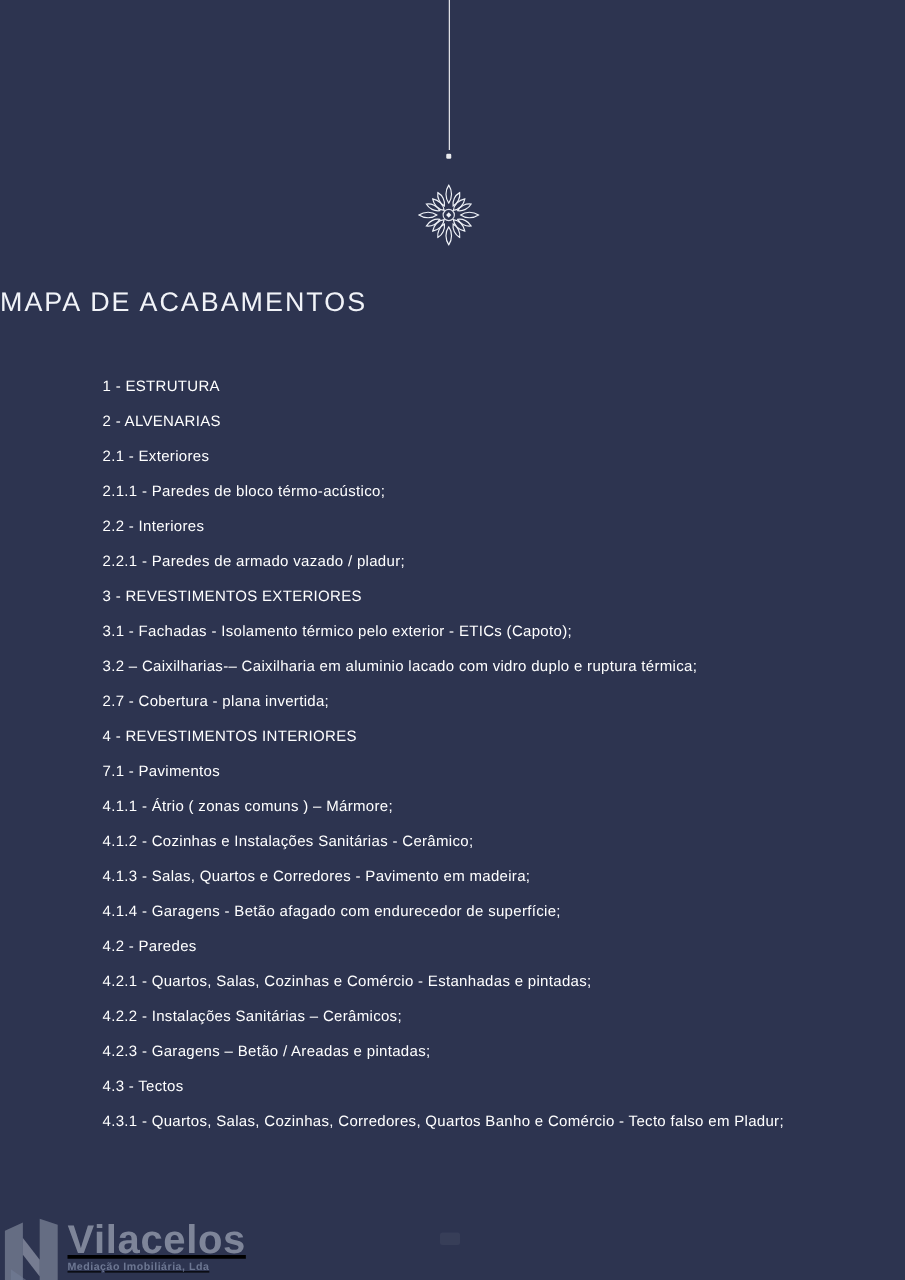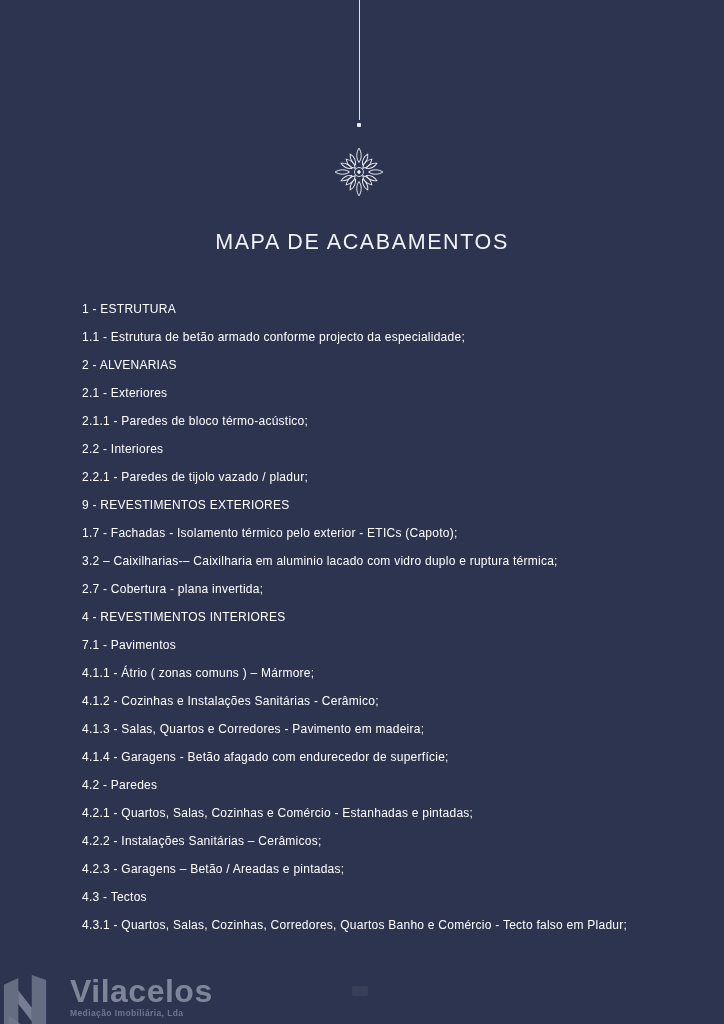--- a/index.html
+++ b/index.html
@@ -19,21 +19,20 @@
   .top-dot{
     position:absolute;left:357px;top:123px;width:4px;height:4px;
     background:rgba(255,255,255,0.9);border-radius:1px;
   }
   .ornament{
     position:absolute;left:333px;top:146px;width:52px;height:52px;
   }
   .ornament svg{display:block;width:100%;height:100%;}
   .title{
     position:absolute;left:0;right:0;top:230px;margin:0;
-    text-align:center;
     font-size:21.5px;font-weight:400;letter-spacing:1.6px;
     color:#f1f3f8;
   }
   .list{
     position:absolute;left:82px;top:295px;right:40px;
   }
   .list-item{
     height:28px;line-height:28px;
     font-size:12px;letter-spacing:0.25px;
     color:#ffffff;
@@ -41,21 +40,21 @@
   }
   .page-mark{
     position:absolute;left:352px;top:986px;width:16px;height:10px;
     background:rgba(255,255,255,0.05);border-radius:2px;
   }
   .brand{
     position:absolute;left:2px;top:972px;
     display:flex;align-items:flex-start;
   }
   .brand-icon{width:48px;height:58px;flex:0 0 auto;}
-  .brand-text{margin-left:20px;padding-top:3px;}
+  .brand-text{margin-left:4px;padding-top:3px;text-decoration:underline;}
   .brand-name{
     font-size:32px;font-weight:700;line-height:32px;
     letter-spacing:0.5px;
     color:rgba(158,165,181,0.72);
   }
   .brand-sub{
     margin-top:1px;
     font-size:8.5px;font-weight:700;letter-spacing:0.4px;
     text-align:left;
     color:rgba(120,131,158,0.85);
@@ -103,28 +102,27 @@
         <path d="M30 27.4 L32.4 30 L30 32.6 L27.6 30 Z" fill="#eef1f7" stroke="none"></path>
       </g>
     </svg>
   </div>
 
   <h1 class="title">MAPA DE ACABAMENTOS</h1>
 
   <div class="list">
 
   <div class="list-item">1 - ESTRUTURA</div>
-      <div class="list-item">1.1 - Estrutura de betão armado conforme projecto da especialidade;</div>
       <div class="list-item">2 - ALVENARIAS</div>
       <div class="list-item">2.1 - Exteriores</div>
       <div class="list-item">2.1.1 - Paredes de bloco térmo-acústico;</div>
       <div class="list-item">2.2 - Interiores</div>
-      <div class="list-item">2.2.1 - Paredes de tijolo vazado / pladur;</div>
-      <div class="list-item">9 - REVESTIMENTOS EXTERIORES</div>
-      <div class="list-item">1.7 - Fachadas - Isolamento térmico pelo exterior - ETICs (Capoto);</div>
+      <div class="list-item">2.2.1 - Paredes de armado vazado / pladur;</div>
+      <div class="list-item">3 - REVESTIMENTOS EXTERIORES</div>
+      <div class="list-item">3.1 - Fachadas - Isolamento térmico pelo exterior - ETICs (Capoto);</div>
       <div class="list-item">3.2 – Caixilharias-– Caixilharia em aluminio lacado com vidro duplo e ruptura térmica;</div>
       <div class="list-item">2.7 - Cobertura - plana invertida;</div>
       <div class="list-item">4 - REVESTIMENTOS INTERIORES</div>
       <div class="list-item">7.1 - Pavimentos</div>
       <div class="list-item">4.1.1 - Átrio ( zonas comuns ) – Mármore;</div>
       <div class="list-item">4.1.2 - Cozinhas e Instalações Sanitárias - Cerâmico;</div>
       <div class="list-item">4.1.3 - Salas, Quartos e Corredores - Pavimento em madeira;</div>
       <div class="list-item">4.1.4 - Garagens - Betão afagado com endurecedor de superfície;</div>
       <div class="list-item">4.2 - Paredes</div>
       <div class="list-item">4.2.1 - Quartos, Salas, Cozinhas e Comércio - Estanhadas e pintadas;</div>

